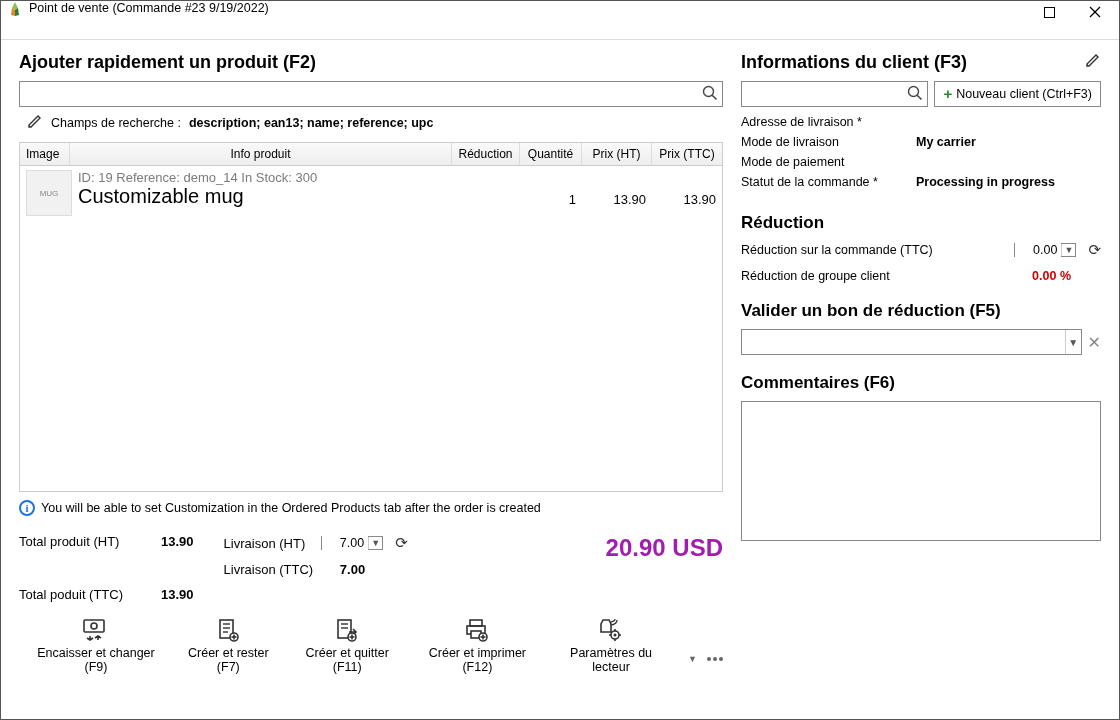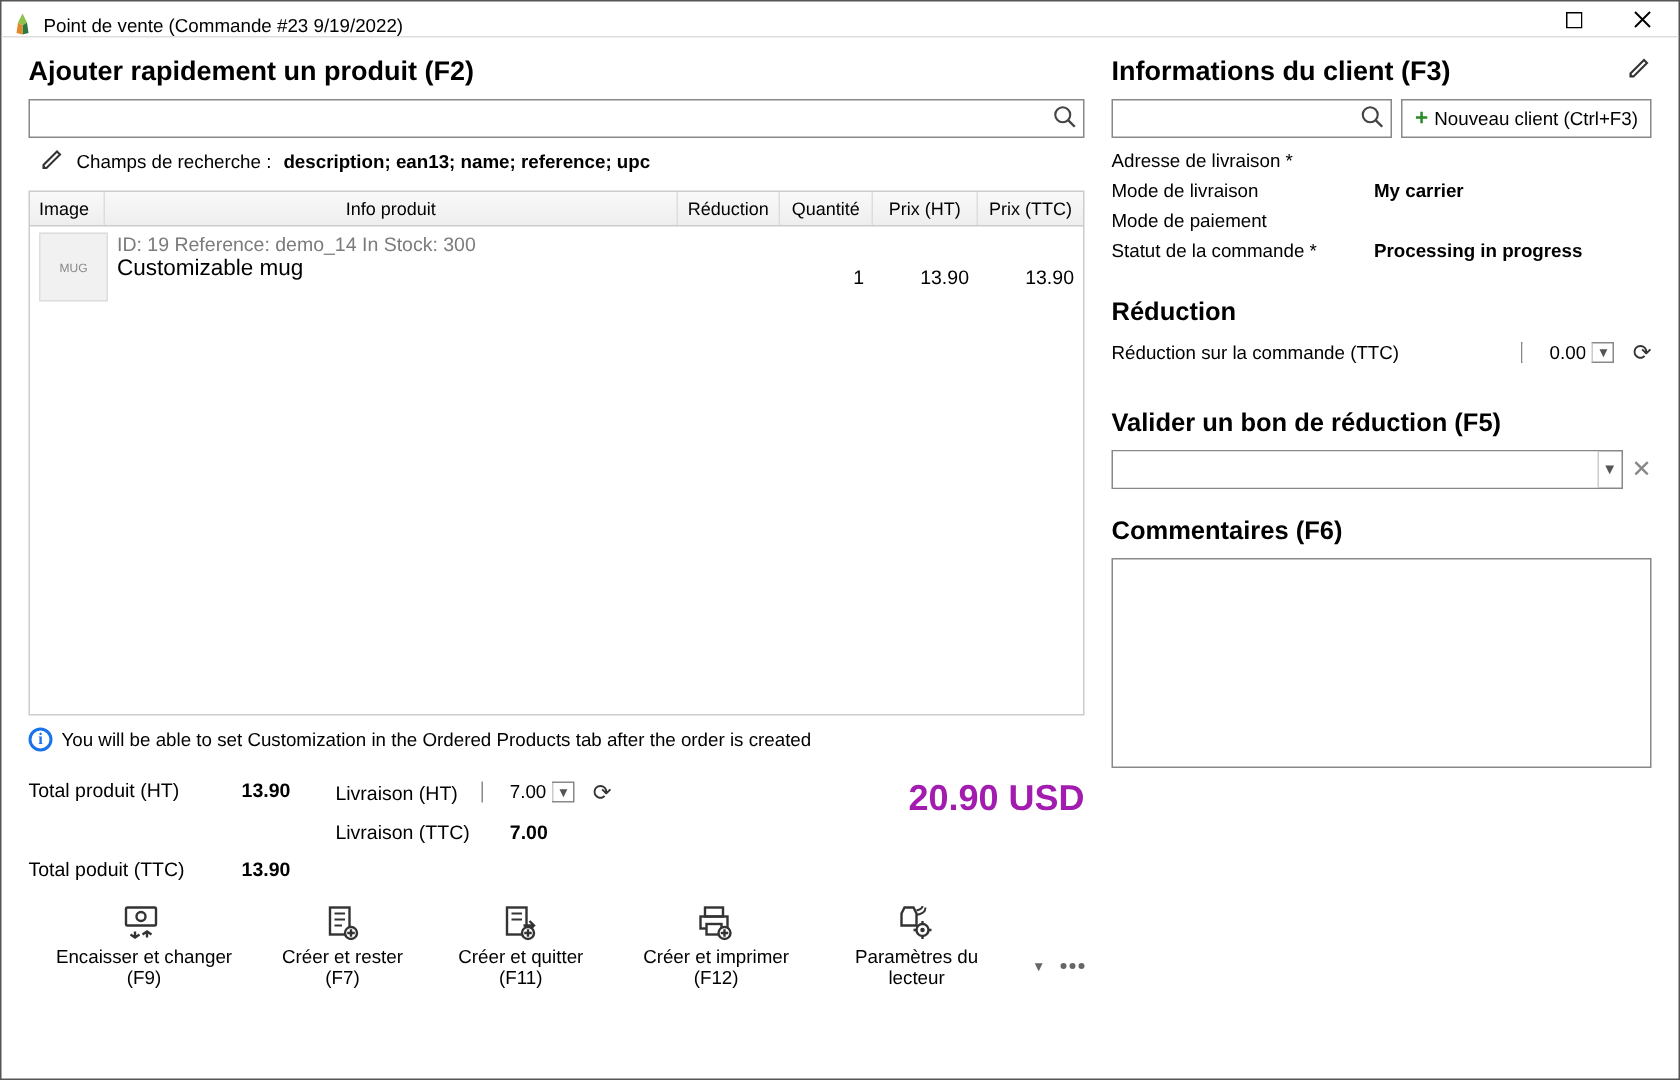--- a/index.html
+++ b/index.html
@@ -1,18 +1,18 @@
 <!DOCTYPE html>
 <html><head>
 <meta charset="utf-8">
 <style>
   * { box-sizing: border-box; }
   html, body { margin:0; padding:0; font-family: "Segoe UI", Arial, sans-serif; font-size:13px; color:#000; background:#fff; }
   .window { width:1120px; height:720px; border:1px solid #555; display:flex; flex-direction:column; }
-  .titlebar { display:flex; align-items:flex-end; height:24px; padding:0 6px; border-bottom:1px solid #ddd; }
+  .titlebar { display:flex; align-items:flex-start; height:39px; padding:0 6px; border-bottom:1px solid #ddd; }
   .titlebar .logo { width:16px; height:16px; margin-right:6px; position:relative; }
   .logo svg { display:block; }
   .titlebar .title { flex:1; font-size:12.5px; }
   .win-btns { display:flex; gap:10px; }
   .win-btn { width:36px; height:22px; display:flex; align-items:center; justify-content:center; font-size:14px; }
   .win-btn svg { display:block; }
   .body { flex:1; display:flex; padding:8px 18px 10px 18px; overflow:hidden; }
   .left { flex:1; min-width:0; display:flex; flex-direction:column; padding-right:18px; }
   .right { width:360px; display:flex; flex-direction:column; }
   h2.sec { font-size:18px; font-weight:600; margin:4px 0 8px 0; display:flex; align-items:center; }
@@ -31,21 +31,21 @@
   .gh.info { flex:1; }
   .gh.disc { width:68px; }
   .gh.qty { width:62px; }
   .gh.pht { width:70px; }
   .gh.pttc { width:70px; border-right:none; }
   .grid-body { flex:1; overflow:auto; }
   .row0 { display:flex; padding:4px 6px; align-items:flex-start; }
   .thumb { width:46px; height:46px; background:#f1f1f1; border:1px solid #ddd; display:flex; align-items:center; justify-content:center; font-size:8px; color:#888; margin-right:6px; }
   .pinfo { flex:1; }
   .pinfo .meta { color:#7b7b7b; font-size:13px; }
-  .pinfo .name { font-size:15px; }
+  .pinfo .name { font-size:20px; }
   .rcell { width:68px; text-align:right; padding-top:22px; }
   .rcell.qty { width:62px; }
   .rcell.pht { width:70px; }
   .rcell.pttc { width:70px; }
   .info-note { display:flex; align-items:center; gap:6px; font-size:12.5px; margin-top:8px; color:#000; }
   .info-note .iicon { color:#1a73e8; font-weight:bold; width:16px; height:16px; border:2px solid #1a73e8; border-radius:50%; display:flex; align-items:center; justify-content:center; font-size:11px; font-style:normal; font-family:Georgia, serif; }
   .totals { display:flex; align-items:flex-start; margin-top:18px; }
   .totals .tleft { display:grid; grid-template-columns:auto auto; column-gap:40px; row-gap:10px; align-items:center; font-size:13px;gap:38px; }
   .totals .tlabel {  }
   .totals .tval { font-weight:600; text-align:right; }
@@ -300,20 +300,25 @@
 
       <h3 class="sec">Réduction</h3>
       <div class="discount-row" style="margin-bottom:10px">
         <span class="lbl">Réduction sur la commande (TTC)</span>
         <span class="spin">
           <input value="0.00" style="">
           <span class="caret">▼</span>
         </span>
         <span class="refresh-icon">⟳</span>
       </div>
+      <div class="discount-row">
+        <span class="lbl">Réduction de groupe client</span>
+        <span class="redpct">0.00 %</span>
+        <span style="width:22px"></span>
+      </div>
 
       <h3 class="sec">Valider un bon de réduction (F5)</h3>
       <div class="combo-row">
         <div class="combo">
           <input type="text" style="">
           <span class="caret">▼</span>
         </div>
         <span class="x-clear">✕</span>
       </div>
 

